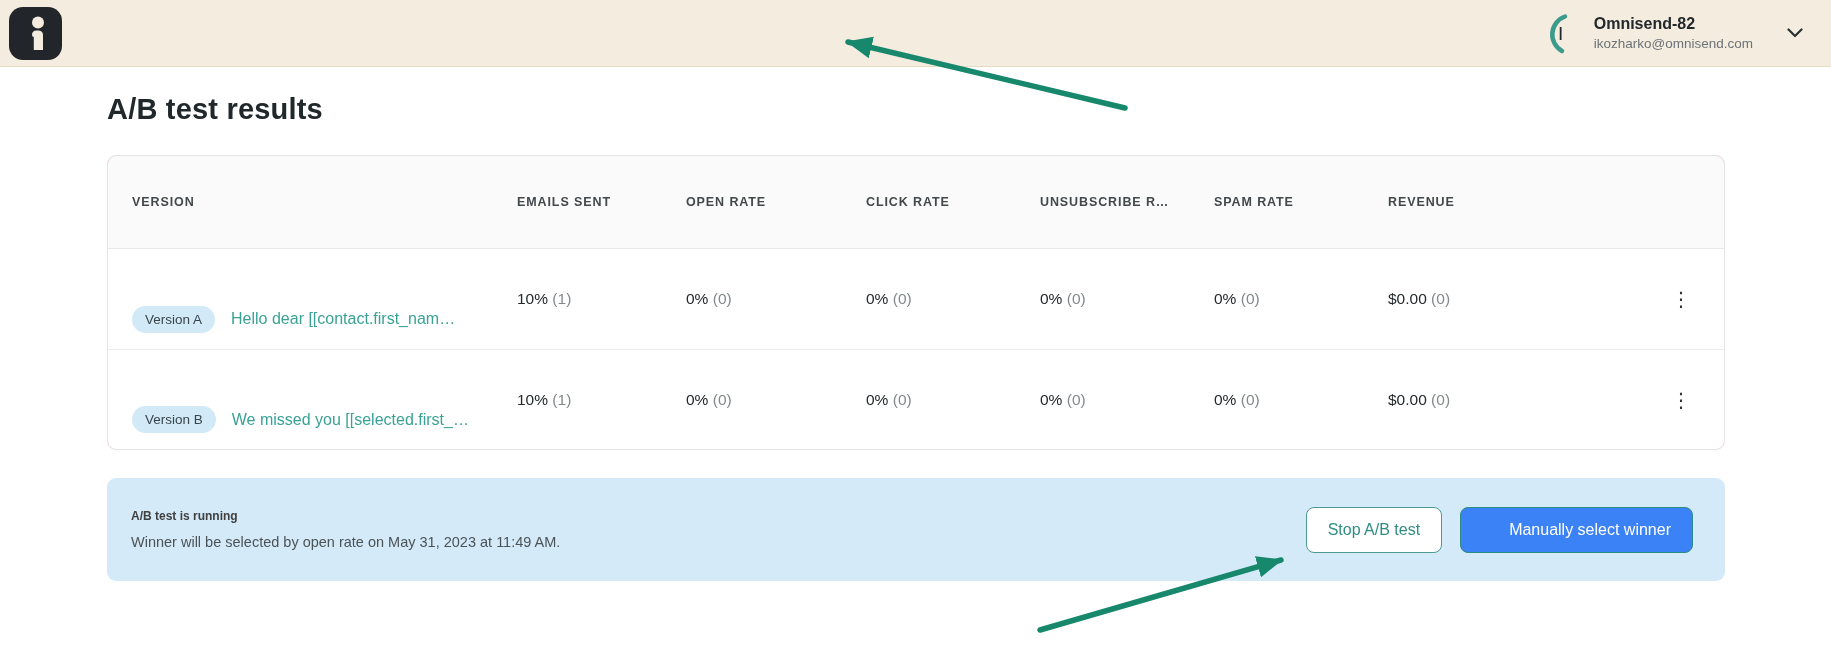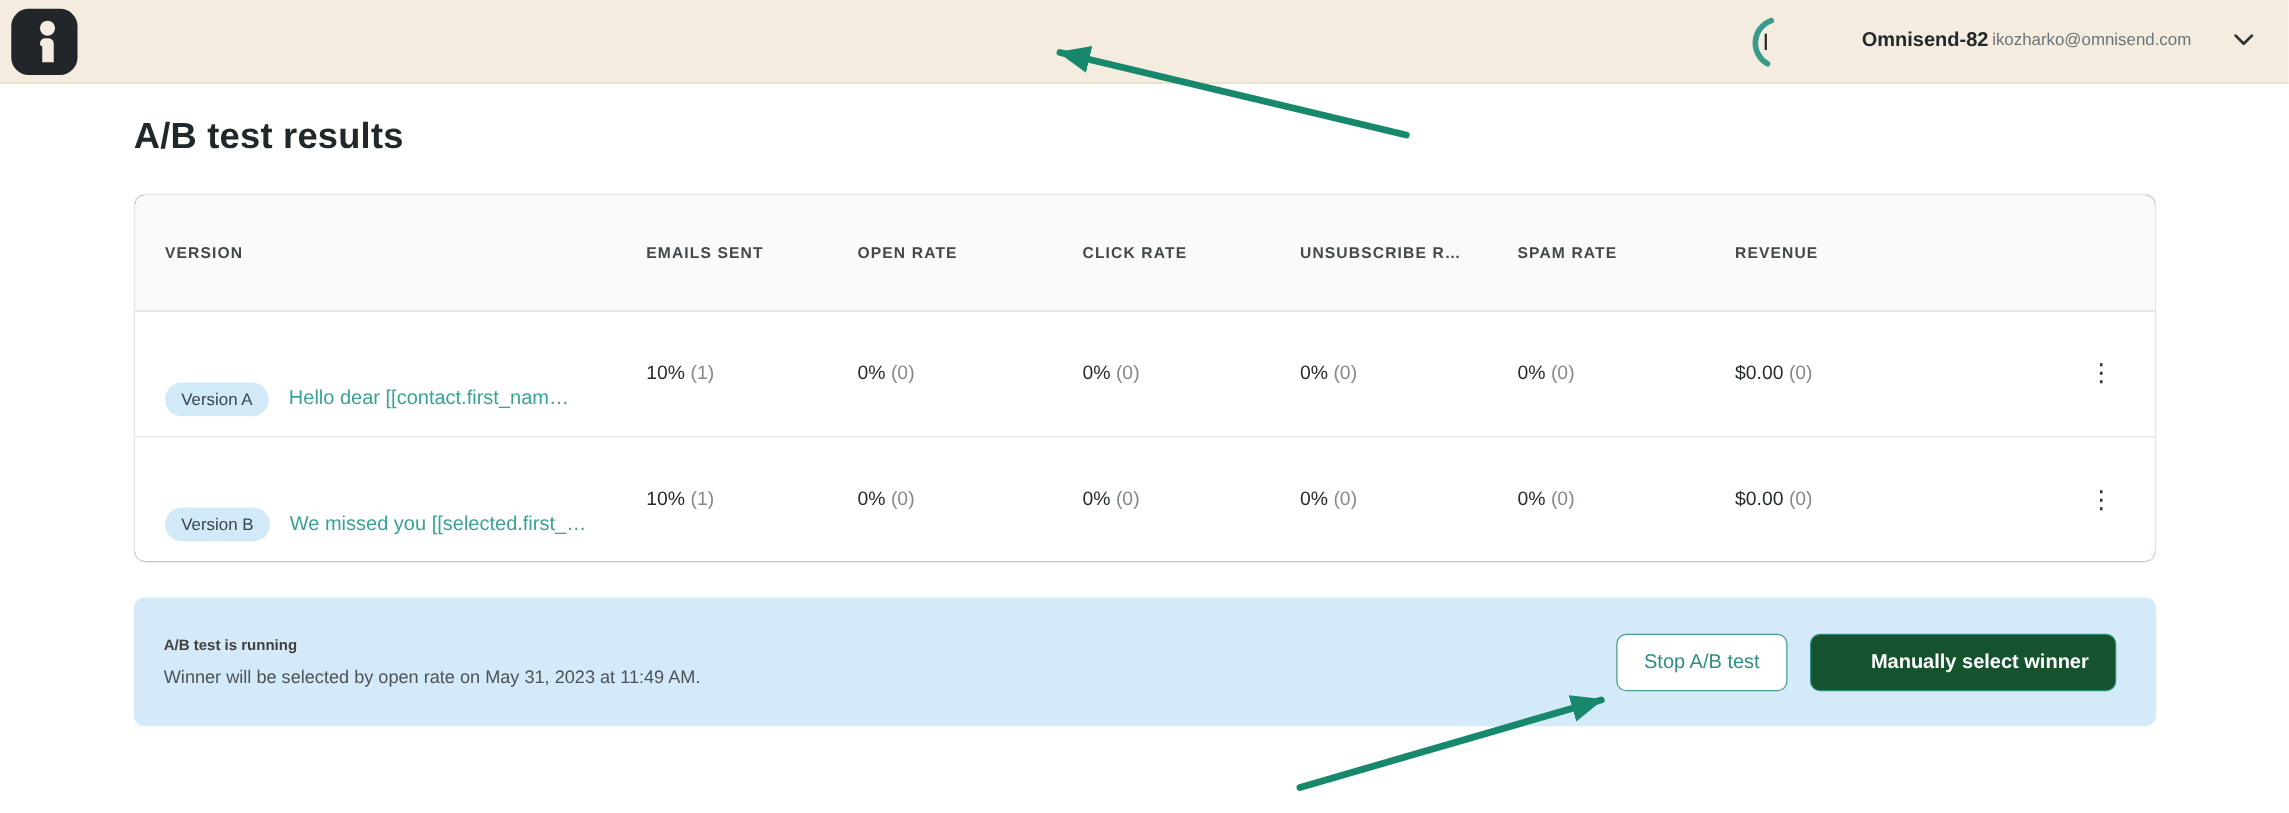--- a/index.html
+++ b/index.html
@@ -12,30 +12,30 @@
   .logo { width:53px; height:53px; margin:0 0 0 9px; border-radius:14px;
     background:#22262a; display:flex; align-items:center; justify-content:center; flex:0 0 auto; }
   .nav-items { display:flex; align-items:stretch; height:100%; margin-left:45px; gap:48px; }
   .nav-item { display:flex; align-items:center; height:100%; font-size:17px; color:#333b40;
     text-decoration:none; cursor:pointer; position:relative; }
   .nav-item.active { color:#21282b; font-weight:700; }
   .nav-item.active::after { content:""; position:absolute; left:-18px; right:-8px; bottom:0;
     height:3px; background:#3d9487; }
   .account { margin-left:auto; margin-right:28px; display:flex; align-items:center; gap:16px; cursor:pointer; }
   .avatar { width:44px; height:44px; position:relative; flex:0 0 auto; }
-  .acct-text { display:flex; flex-direction:row; gap:3px;margin-left:43px; }
+  .acct-text { display:flex; flex-direction:column; gap:3px; }
   .acct-name { font-size:16px; font-weight:700; color:#22282b; }
   .acct-email { font-size:13.5px; color:#6b7377; }
   .chevron { margin-left:18px; color:#2b3236; }
 
   
   .main { padding:26px 106px 0 107px; }
   .page-title { font-size:29px; font-weight:700; color:#21282b; letter-spacing:0.2px; }
 
-  .card { margin-top:29px; border:1px solid #e5e5e5; border-radius:9px; background:#be185d; overflow:hidden; }
+  .card { margin-top:29px; border:1px solid #e5e5e5; border-radius:9px; background:#f9a8d4; overflow:hidden; }
   .grid-row { display:grid; grid-template-columns:409px 169px 180px 174px 174px 174px 250px 1fr;
     align-items:center; }
   .thead { background:#fafafa; border-bottom:1px solid #e8e8e8; height:93px; }
   .th { font-size:12.5px; font-weight:700; letter-spacing:0.9px; color:#43484b; }
   .th:first-child { padding-left:24px; }
   .trow { height:100px; background:#ffffff; }
   .trow + .trow { border-top:1px solid #ececec; }
   .cell-version { display:flex; align-items:center; gap:16px; padding-left:24px;margin-top:40px; }
   .badge { background:#d2e9f8; color:#39454a; font-size:13.5px; padding:6px 13px;
     border-radius:999px; white-space:nowrap; }
@@ -48,21 +48,21 @@
   
   .banner { margin-top:28px; background:#d4eaf9; border-radius:9px; height:103px;
     display:flex; align-items:center; justify-content:space-between; padding:0 32px 0 24px; }
   .banner-left { display:flex; flex-direction:column; gap:11px; }
   .banner-title { font-size:12px; font-weight:700; color:#404040; }
   .banner-sub { font-size:14.5px; color:#4b5357; }
   .banner-actions { display:flex; align-items:center; gap:18px; }
   .btn { border-radius:8px; font-size:16px; height:46px; padding:0 21px; cursor:pointer;
     font-family:inherit; display:flex; align-items:center; }
   .btn-outline { background:#ffffff; border:1px solid #4c9b90; color:#2f8d81; }
-  .btn-solid { background:#14532d; border:1px solid #2e8b80; color:#ffffff; font-weight:700;padding-left:48px; }
+  .btn-solid { background:#3b82f6; border:1px solid #2e8b80; color:#ffffff; font-weight:400;padding-left:48px; }
 
   
   .arrow-overlay { position:absolute; left:0; top:0; width:1831px; height:650px;
     pointer-events:none; z-index:50; }
 </style>
 </head>
 <body>
 
 <header class="topnav">
   <div class="logo">

